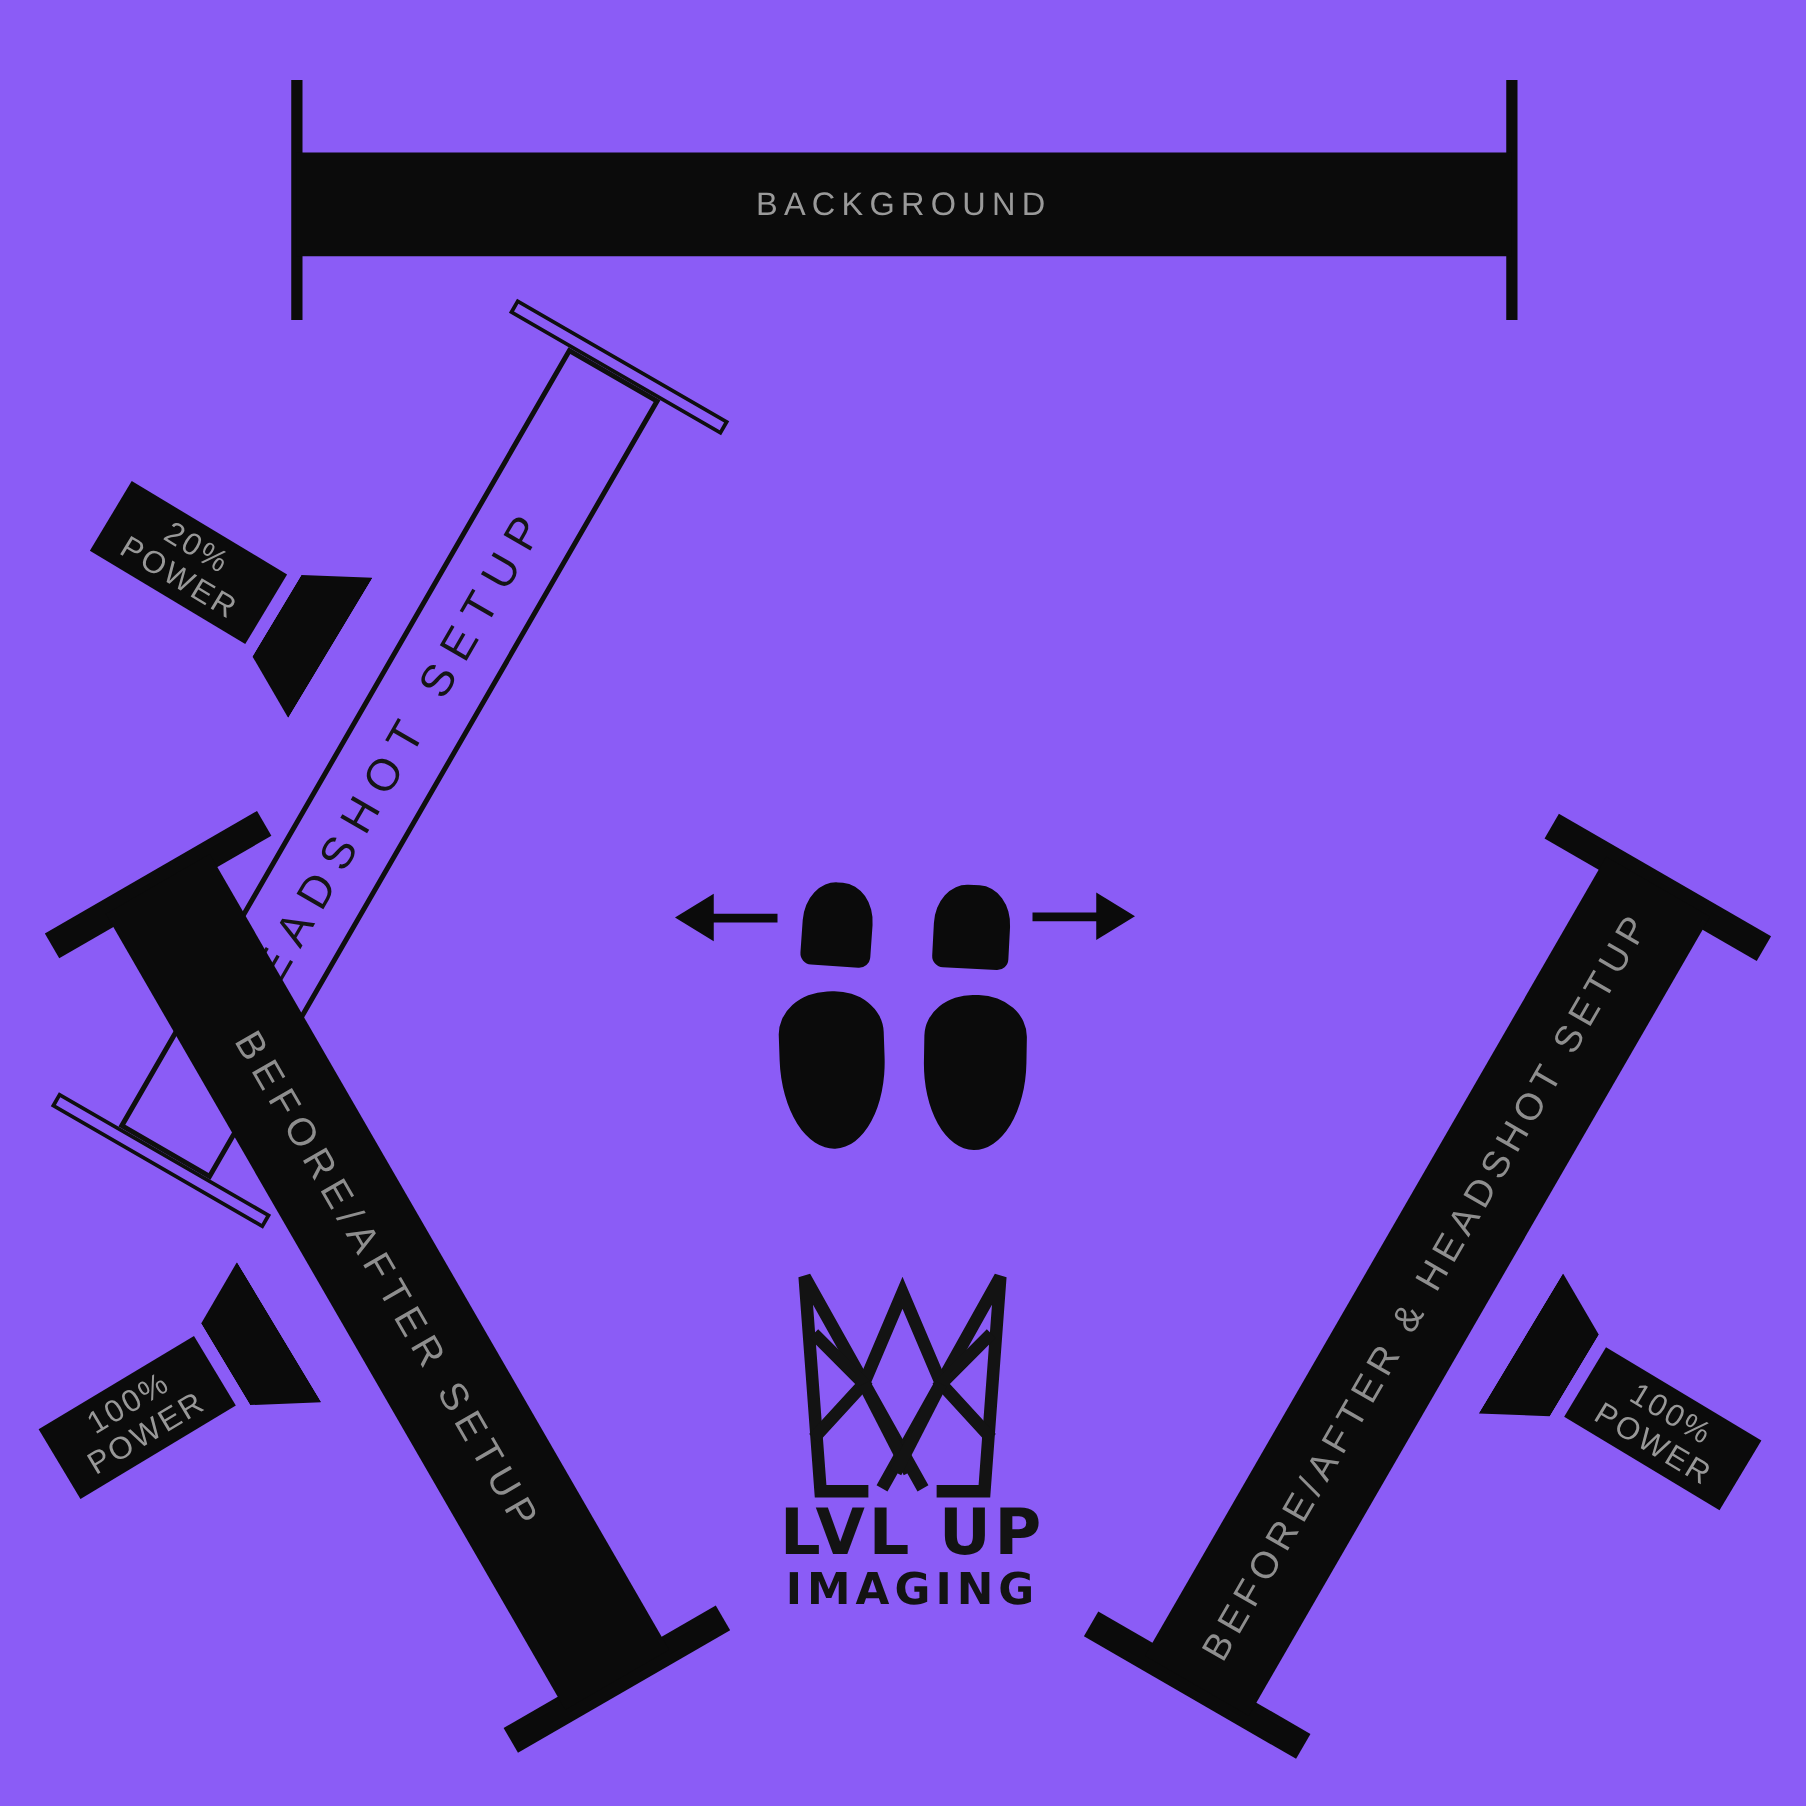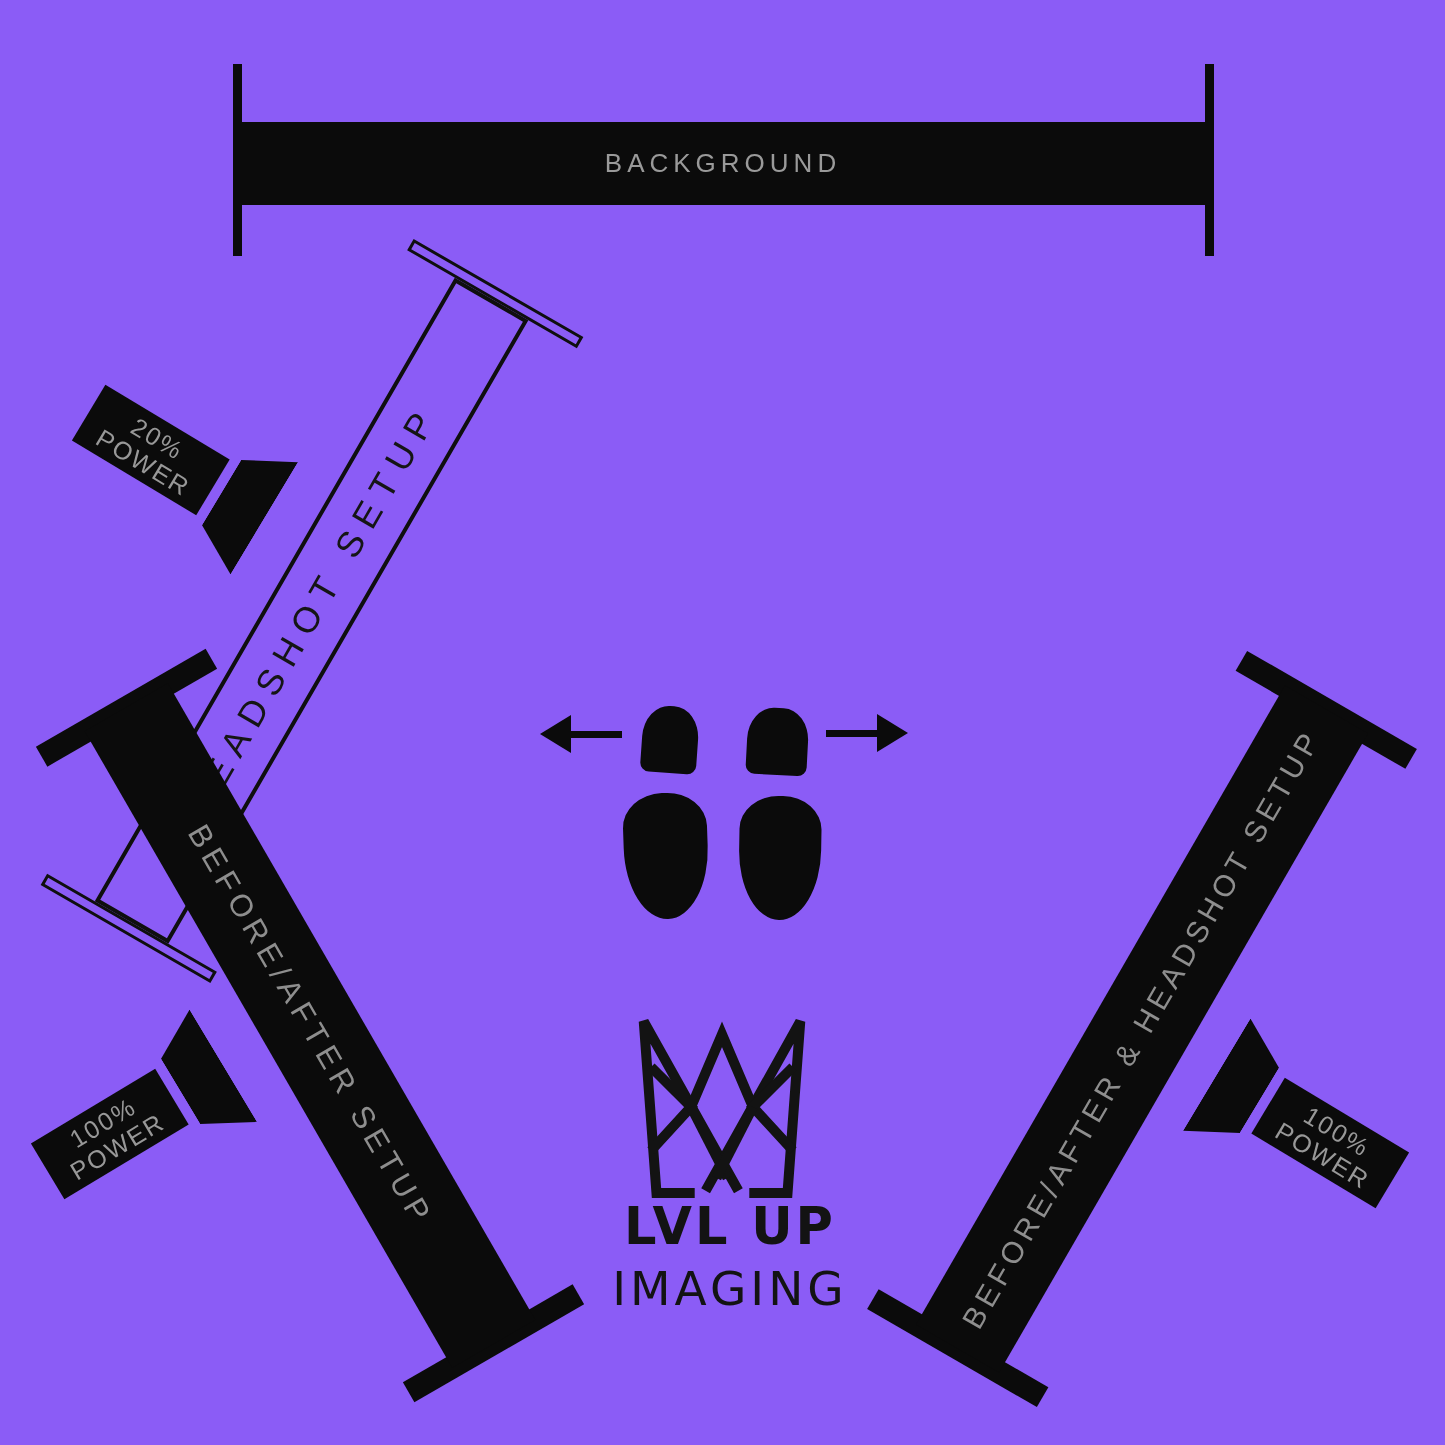--- a/index.html
+++ b/index.html
@@ -69,21 +69,21 @@
   .arrow-left .shaft{left:28px;width:54px;}
   .arrow-right{left:826px;top:714px;}
   .arrow-right .head{right:0;border-left:31px solid #0b0b0b;}
   .arrow-right .shaft{right:28px;width:54px;}
 
   
   .crown{left:631px;top:1014px;}
   .logo-text{left:600px;top:1201px;width:260px;text-align:center;color:#131313;
     font-family:"DejaVu Sans","Liberation Sans",sans-serif;}
   .logo-line1{font-size:51px;font-weight:bold;letter-spacing:3px;line-height:1.0;}
-  .logo-line2{font-size:47px;font-weight:normal;letter-spacing:4px;line-height:1.0;margin-top:13px;}
+  .logo-line2{font-size:35px;font-weight:bold;letter-spacing:4px;line-height:1.0;margin-top:3px;}
 </style>
 </head>
 <body>
 
 <div class="stage">
 
   <div class="abs backdrop">
     <div class="backdrop-cap left"></div>
     <div class="backdrop-cap right"></div>
     <div class="backdrop-bar">

